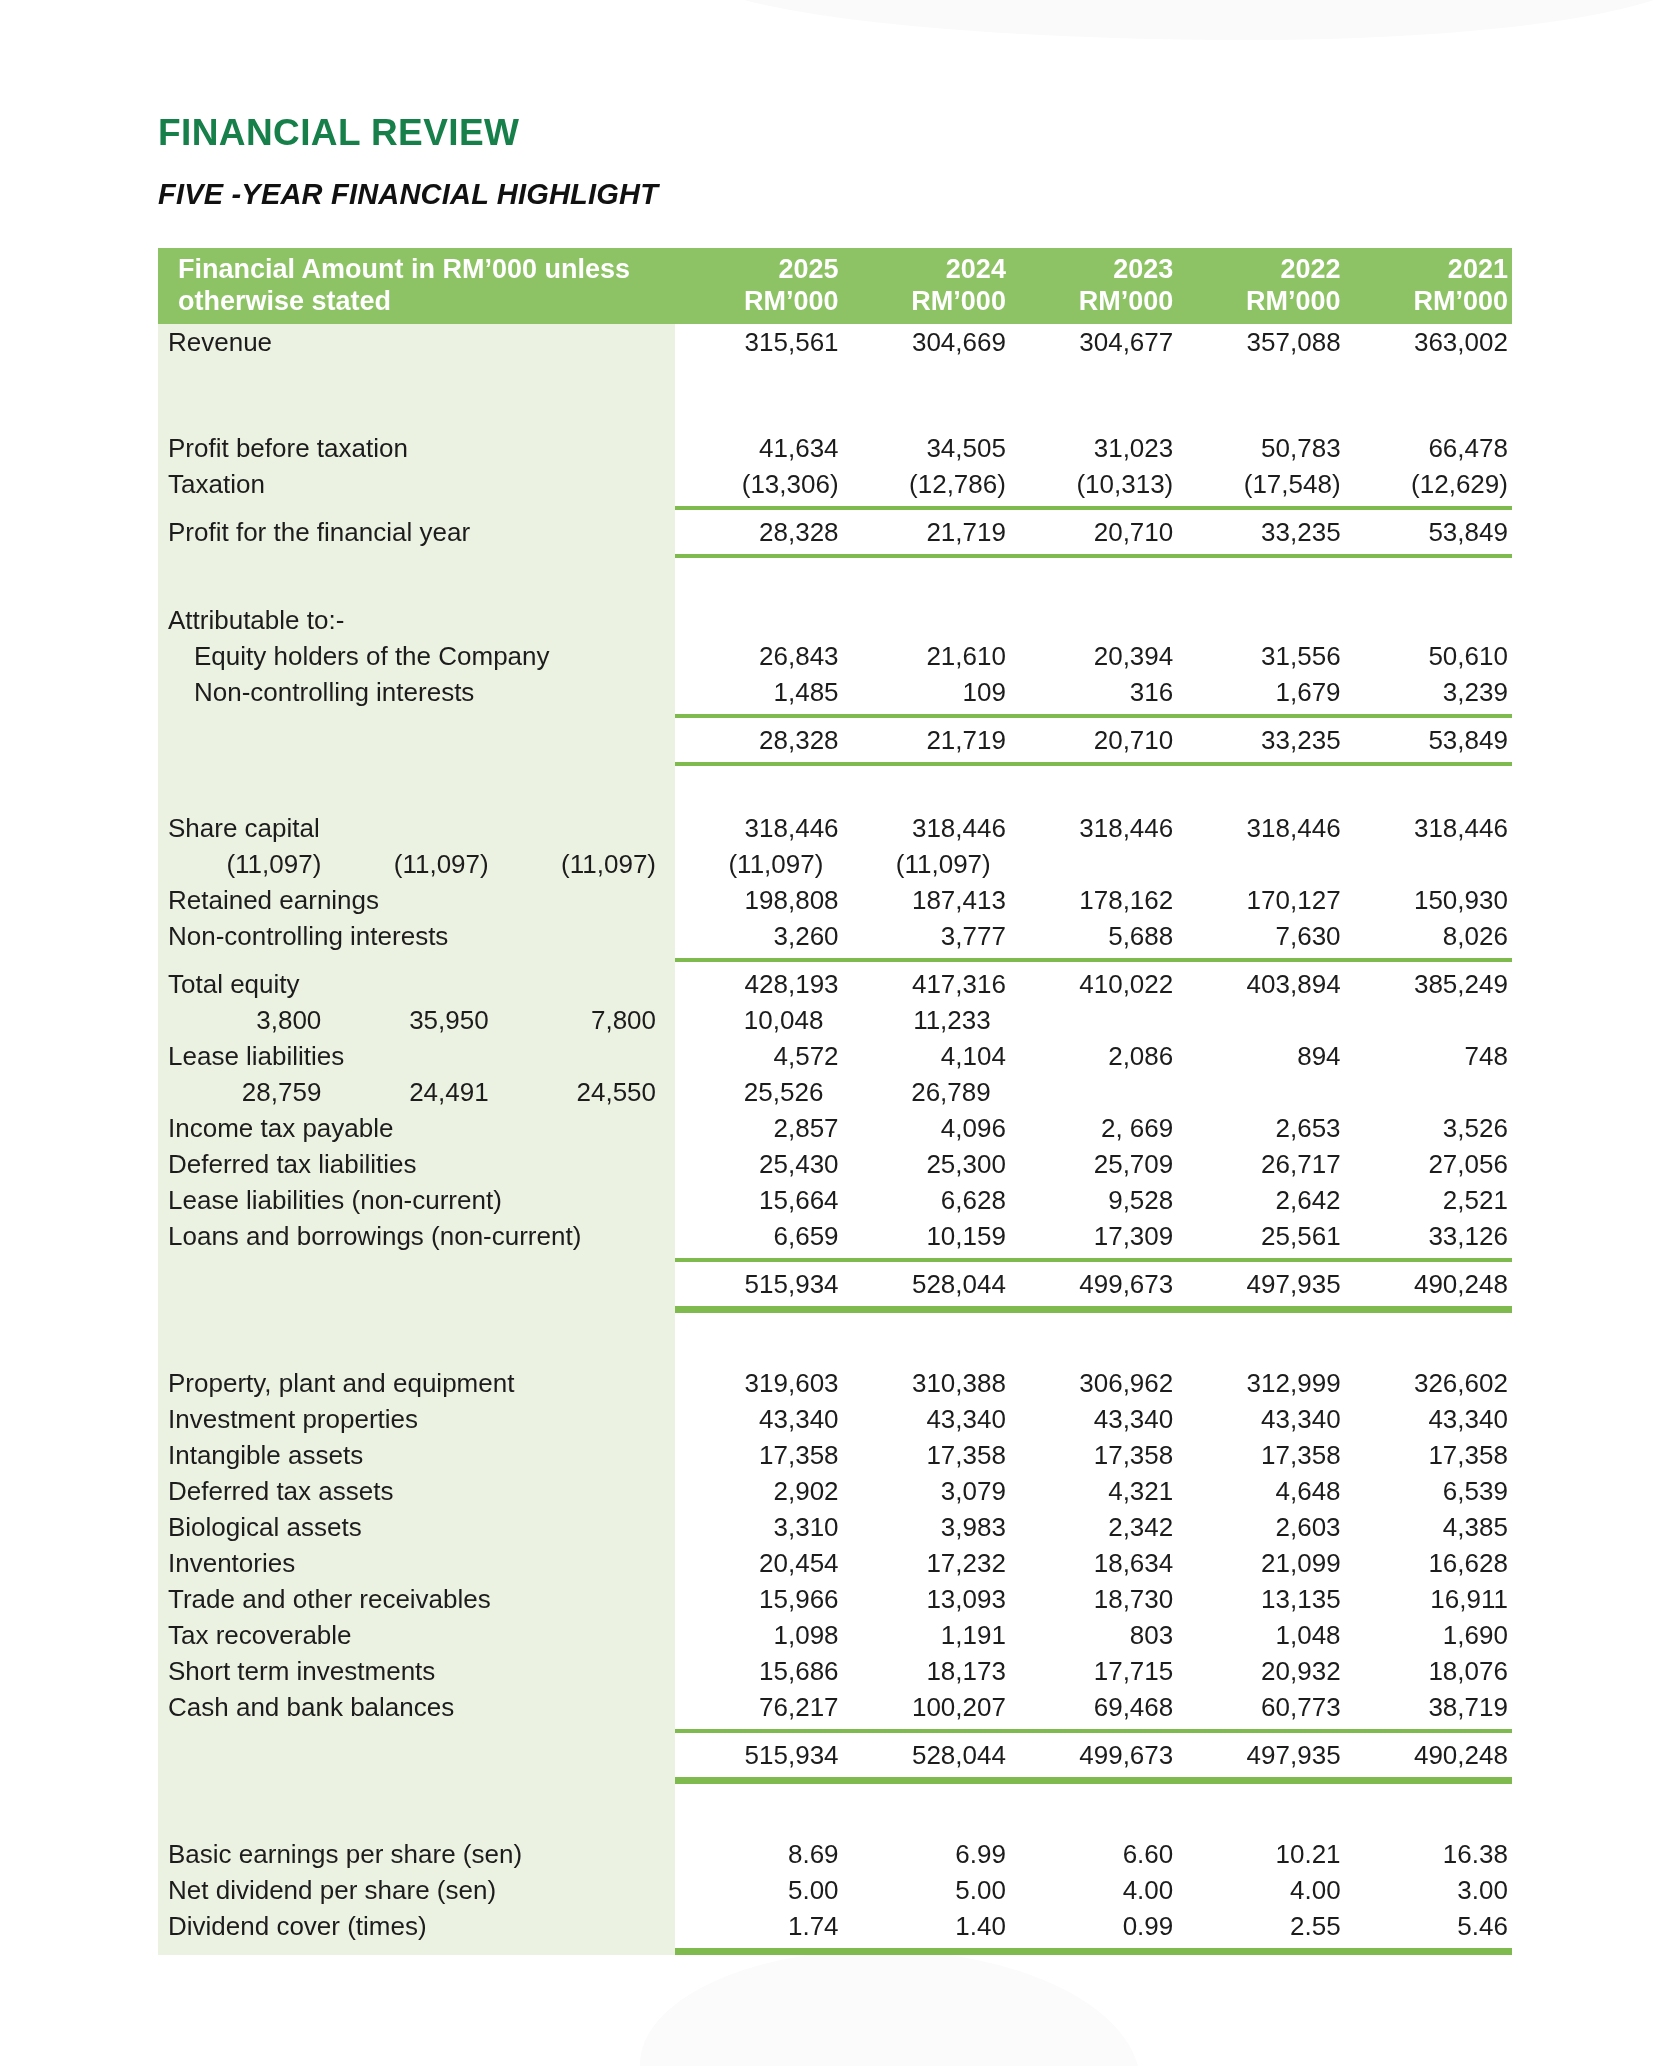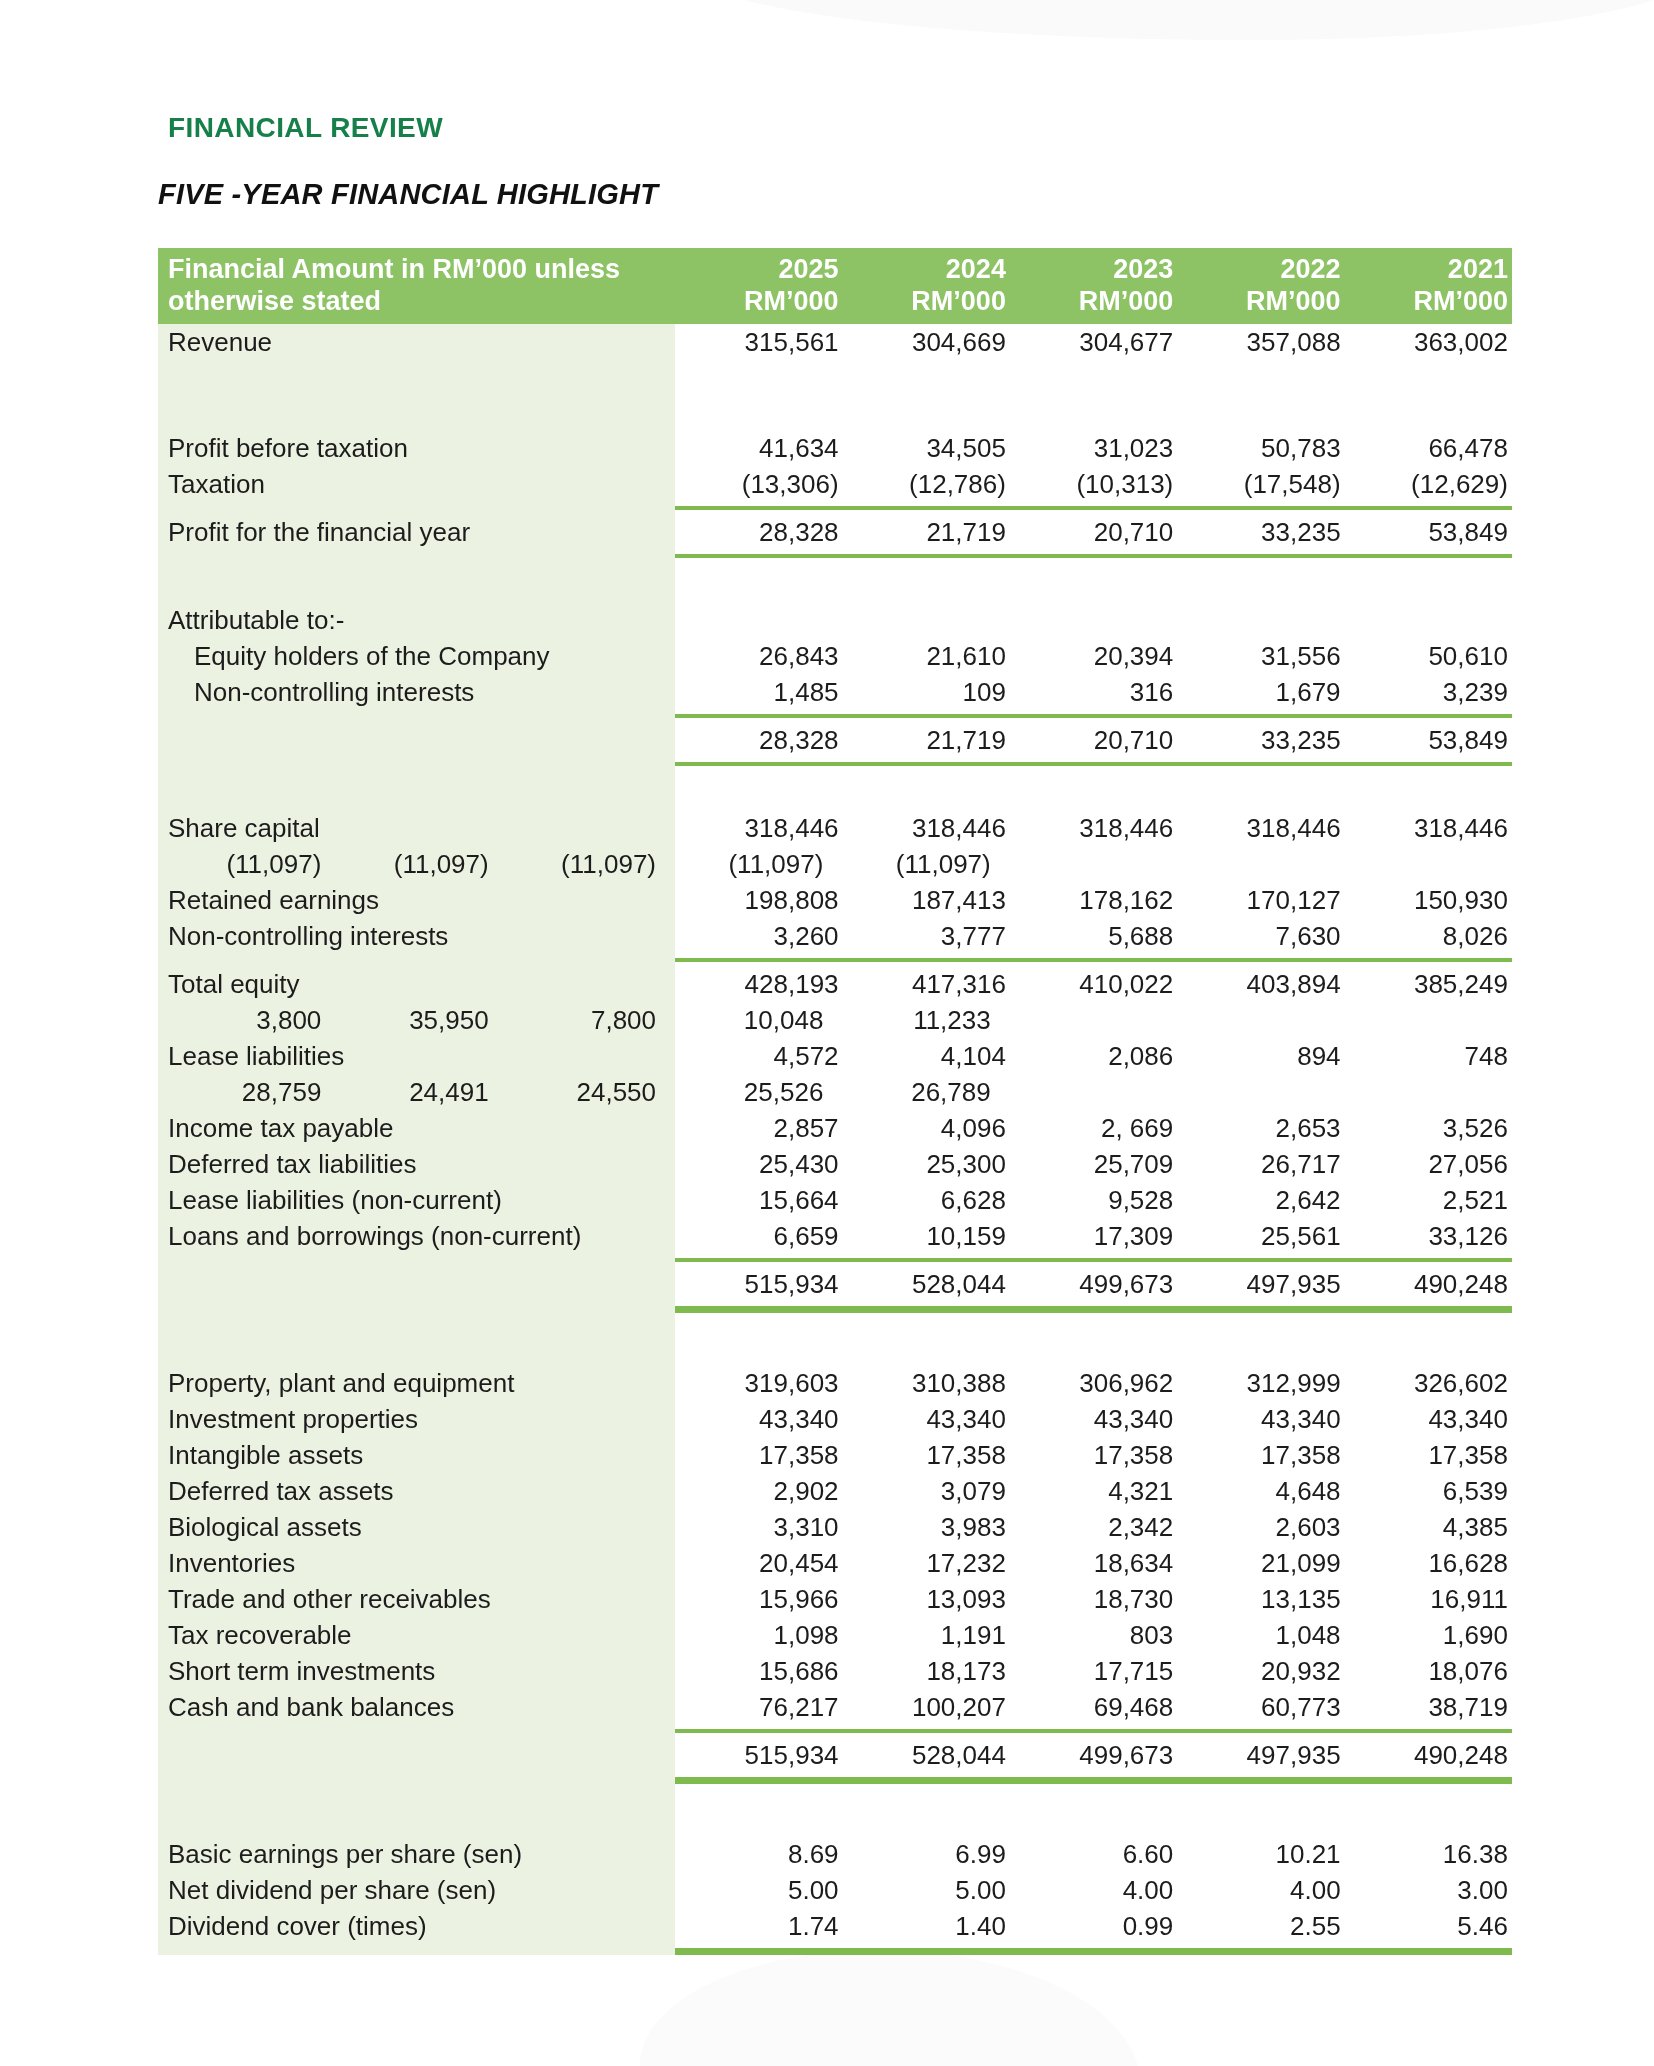--- a/index.html
+++ b/index.html
@@ -30,23 +30,23 @@
     position: absolute;
     left: 640px;
     top: 1950px;
     width: 500px;
     height: 200px;
     background: #fbfbfc;
     border-radius: 50% 55% 0 0 / 60% 70% 0 0;
   }
   .section-title {
     position: absolute;
-    left: 168px;
+    left: 158px;
     top: 112px;
-    font-size: 28px;
+    font-size: 37px;
     font-weight: bold;
     color: #17804a;
     letter-spacing: 0.4px;
   }
   .doc-title {
     position: absolute;
     left: 158px;
     top: 178px;
     font-size: 29px;
     font-weight: bold;
@@ -63,21 +63,21 @@
   .thead {
     display: flex;
     background: #8dc365;
     color: #ffffff;
     font-weight: bold;
     padding: 5px 0 7px 0;
   }
   .th-label {
     width: 38.2%;
     box-sizing: border-box;
-    padding-left: 10px;
+    padding-left: 20px;
     font-size: 27px;
     line-height: 32px;
   }
   .th-year {
     width: 12.36%;
     box-sizing: border-box;
     text-align: right;
     padding-right: 4px;
     font-size: 27px;
     line-height: 32px;

